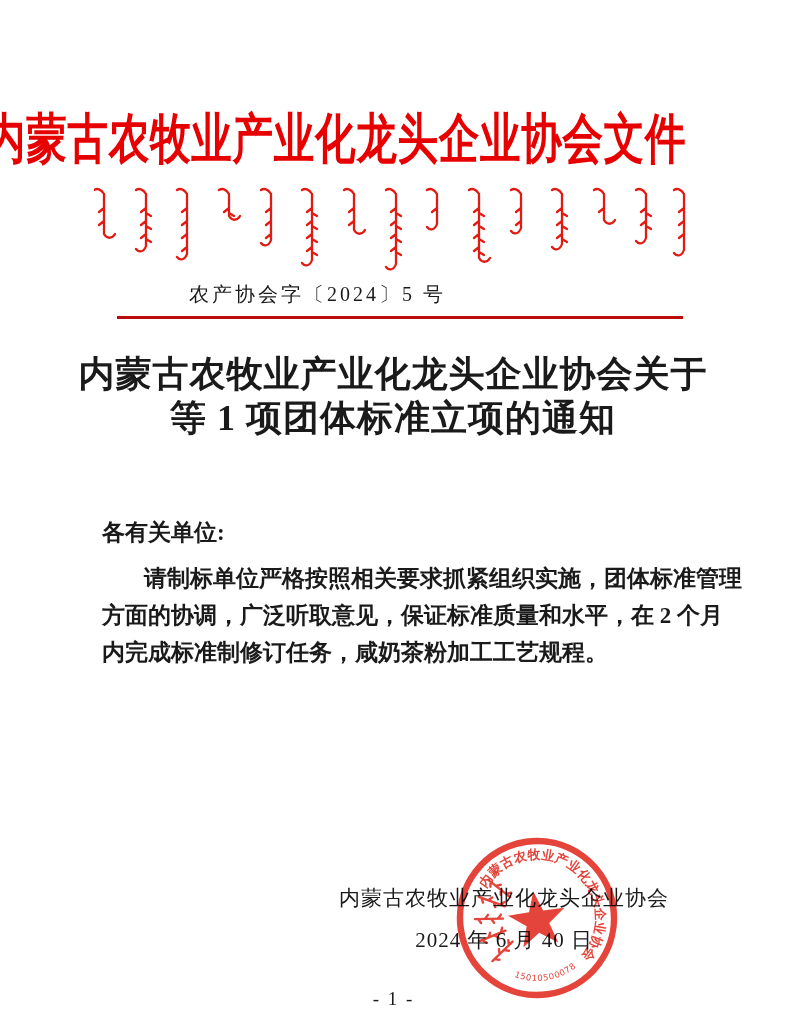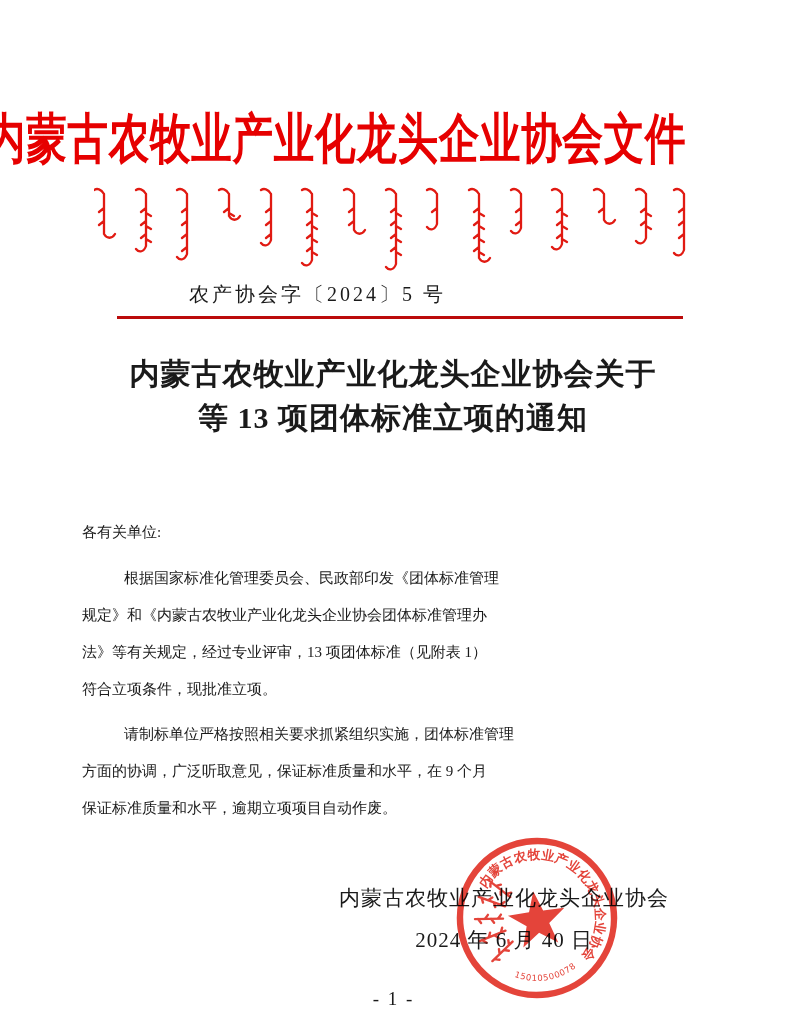--- a/index.html
+++ b/index.html
@@ -33,28 +33,28 @@
     text-align: center; font-size: 20px; letter-spacing: 3px;
   }
   
   .red-rule {
     position: absolute; top: 316px; left: 117px;
     width: 566px; height: 3px; background: #bb0b0b;
   }
   
   .doc-title {
     position: absolute; top: 352px; left: 0; width: 786px;
-    text-align: center; font-weight: 700; font-size: 30px;
+    text-align: center; font-weight: 700; font-size: 36px;
     line-height: 44px; letter-spacing: 1px; margin: 0;
   }
   .doc-title span { display: block; white-space: nowrap; }
   
   .body-text {
-    position: absolute; top: 514px; left: 82px; right: 95px;
-    font-size: 15px; line-height: 37px;
+    position: absolute; top: 514px; left: 102px; right: 95px;
+    font-size: 23px; line-height: 37px; font-weight: bold;
   }
   .body-text .line { white-space: nowrap; }
   .body-text .salutation { margin-bottom: 9px; }
   .body-text .para { margin-top: 8px; }
   .body-text .indent { text-indent: 42px; }
   
   .signature {
     position: absolute; top: 877px; right: 118px;
     text-align: center; font-size: 21px; line-height: 42px;
     letter-spacing: 1px;
@@ -83,37 +83,31 @@
   <svg class="mongolian-band" width="600" height="92" viewBox="0 0 600 92">
     <path d="M10 8 V48 M10 8 c-3,-5 -7,-6 -10,-4 M10 22 l-5,4 M10 35 l-5,4 M10 48 c3,5 8,5 11,0 M52 8 V60 M52 8 c-3,-5 -7,-6 -10,-4 M52 22 l-5,4 M52 27 l5,3 M52 35 l-5,4 M52 40 l5,3 M52 48 l-5,4 M52 53 l5,3 M52 60 c-2,6 -7,7 -10,3 M93 8 V68 M93 8 c-3,-5 -7,-6 -10,-4 M93 22 l-5,4 M93 35 l-5,4 M93 48 l-5,4 M93 61 l-5,4 M93 68 c-2,6 -7,7 -10,3 M135 8 V30 M135 8 c-3,-5 -7,-6 -10,-4 M135 22 l-5,4 M135 27 l5,3 M135 30 c3,5 8,5 11,0 M177 8 V54 M177 8 c-3,-5 -7,-6 -10,-4 M177 22 l-5,4 M177 35 l-5,4 M177 48 l-5,4 M177 54 c-2,6 -7,7 -10,3 M218 8 V74 M218 8 c-3,-5 -7,-6 -10,-4 M218 22 l-5,4 M218 27 l5,3 M218 35 l-5,4 M218 40 l5,3 M218 48 l-5,4 M218 53 l5,3 M218 61 l-5,4 M218 66 l5,3 M218 74 c-2,6 -7,7 -10,3 M260 8 V44 M260 8 c-3,-5 -7,-6 -10,-4 M260 22 l-5,4 M260 35 l-5,4 M260 44 c3,5 8,5 11,0 M302 8 V78 M302 8 c-3,-5 -7,-6 -10,-4 M302 22 l-5,4 M302 27 l5,3 M302 35 l-5,4 M302 40 l5,3 M302 48 l-5,4 M302 53 l5,3 M302 61 l-5,4 M302 66 l5,3 M302 78 c-2,6 -7,7 -10,3 M343 8 V38 M343 8 c-3,-5 -7,-6 -10,-4 M343 22 l-5,4 M343 38 c-2,6 -7,7 -10,3 M385 8 V72 M385 8 c-3,-5 -7,-6 -10,-4 M385 22 l-5,4 M385 27 l5,3 M385 35 l-5,4 M385 40 l5,3 M385 48 l-5,4 M385 53 l5,3 M385 61 l-5,4 M385 66 l5,3 M385 72 c3,5 8,5 11,0 M427 8 V42 M427 8 c-3,-5 -7,-6 -10,-4 M427 22 l-5,4 M427 35 l-5,4 M427 42 c-2,6 -7,7 -10,3 M468 8 V58 M468 8 c-3,-5 -7,-6 -10,-4 M468 22 l-5,4 M468 27 l5,3 M468 35 l-5,4 M468 40 l5,3 M468 48 l-5,4 M468 53 l5,3 M468 58 c-2,6 -7,7 -10,3 M510 8 V34 M510 8 c-3,-5 -7,-6 -10,-4 M510 22 l-5,4 M510 34 c3,5 8,5 11,0 M552 8 V52 M552 8 c-3,-5 -7,-6 -10,-4 M552 22 l-5,4 M552 27 l5,3 M552 35 l-5,4 M552 40 l5,3 M552 52 c-2,6 -7,7 -10,3 M590 8 V64 M590 8 c-3,-5 -7,-6 -10,-4 M590 22 l-5,4 M590 35 l-5,4 M590 48 l-5,4 M590 64 c-2,6 -7,7 -10,3 " fill="none" stroke="#e11a12" stroke-width="2.3" stroke-linecap="round" stroke-linejoin="round"></path>
   </svg>
 
   <div class="doc-number">农产协会字〔2024〕5 号</div>
 
   <div class="red-rule"></div>
 
   <h1 class="doc-title">
     <span>内蒙古农牧业产业化龙头企业协会关于</span>
-    <span>等 13 项团体标准立项的通知</span>
+    <span>等 1 项团体标准立项的通知</span>
   </h1>
 
   <div class="body-text">
     <div class="line salutation">各有关单位:</div>
 
-    <div class="para">
-      <div class="line indent">根据国家标准化管理委员会、民政部印发《团体标准管理</div>
-      <div class="line">规定》和《内蒙古农牧业产业化龙头企业协会团体标准管理办</div>
-      <div class="line">法》等有关规定，经过专业评审，13 项团体标准（见附表 1）</div>
-      <div class="line">符合立项条件，现批准立项。</div>
-    </div>
 
     <div class="para">
       <div class="line indent">请制标单位严格按照相关要求抓紧组织实施，团体标准管理</div>
-      <div class="line">方面的协调，广泛听取意见，保证标准质量和水平，在 9 个月</div>
-      <div class="line">保证标准质量和水平，逾期立项项目自动作废。</div>
+      <div class="line">方面的协调，广泛听取意见，保证标准质量和水平，在 2 个月</div>
+      <div class="line">内完成标准制修订任务，咸奶茶粉加工工艺规程。</div>
     </div>
   </div>
 
   <div class="signature">
     <div>内蒙古农牧业产业化龙头企业协会</div>
     <div>2024 年 6 月 40 日</div>
   </div>
 
   <svg class="stamp" width="170" height="172" viewBox="0 0 170 172">
     <g transform="rotate(-8 85 86)">

